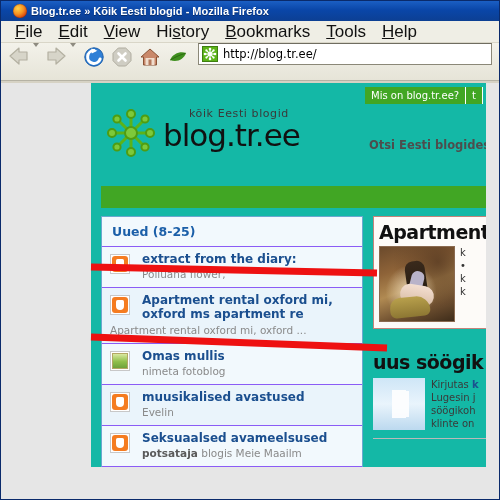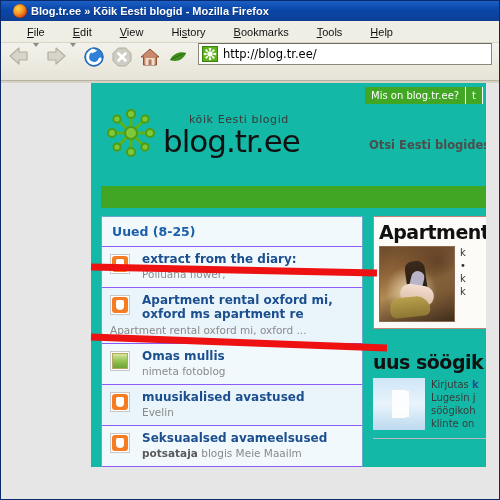--- a/index.html
+++ b/index.html
@@ -45,24 +45,23 @@
   }
 
   #menubar {
     height: 22px;
     background: #efeee5;
     border-bottom: 1px solid #d9d6c8;
     display: flex; align-items: center;
     padding-left: 6px;
   }
   .menu-item {
-    font-size: 11px; color: #111;
+    font-size: 17px; color: #111;
     padding: 2px 8px;
     white-space: nowrap;
-    margin-left: 12px;
   }
   .menu-item u { text-decoration: underline; }
 
   #navbar {
     height: 38px;
     background: linear-gradient(180deg,#f3f2ea 0%, #e6e4d8 100%);
     border-bottom: 1px solid #b5b2a4;
     display: flex; align-items: flex-start;
     padding: 0 5px;
   }
@@ -132,21 +131,21 @@
     white-space: nowrap;
     line-height: 13px;
     border-right: 1px solid #ffffff;
     font-family: "DejaVu Sans", sans-serif;
   }
 
   
   #logo-block {
     position: absolute;
     left: 12px; top: 22px;
-    display: flex; align-items: center;
+    display: flex; align-items: flex-start;
   }
   #logo-mark { width: 56px; height: 56px; flex:0 0 auto; }
   #logo-words { margin-left: 4px; position: relative; top: 2px; }
   #logo-tagline {
     font-size: 11px; color: #3a3a3a;
     letter-spacing: .6px;
     margin-left: 26px;
     font-family: "DejaVu Sans", sans-serif;
   }
   #logo-name {

